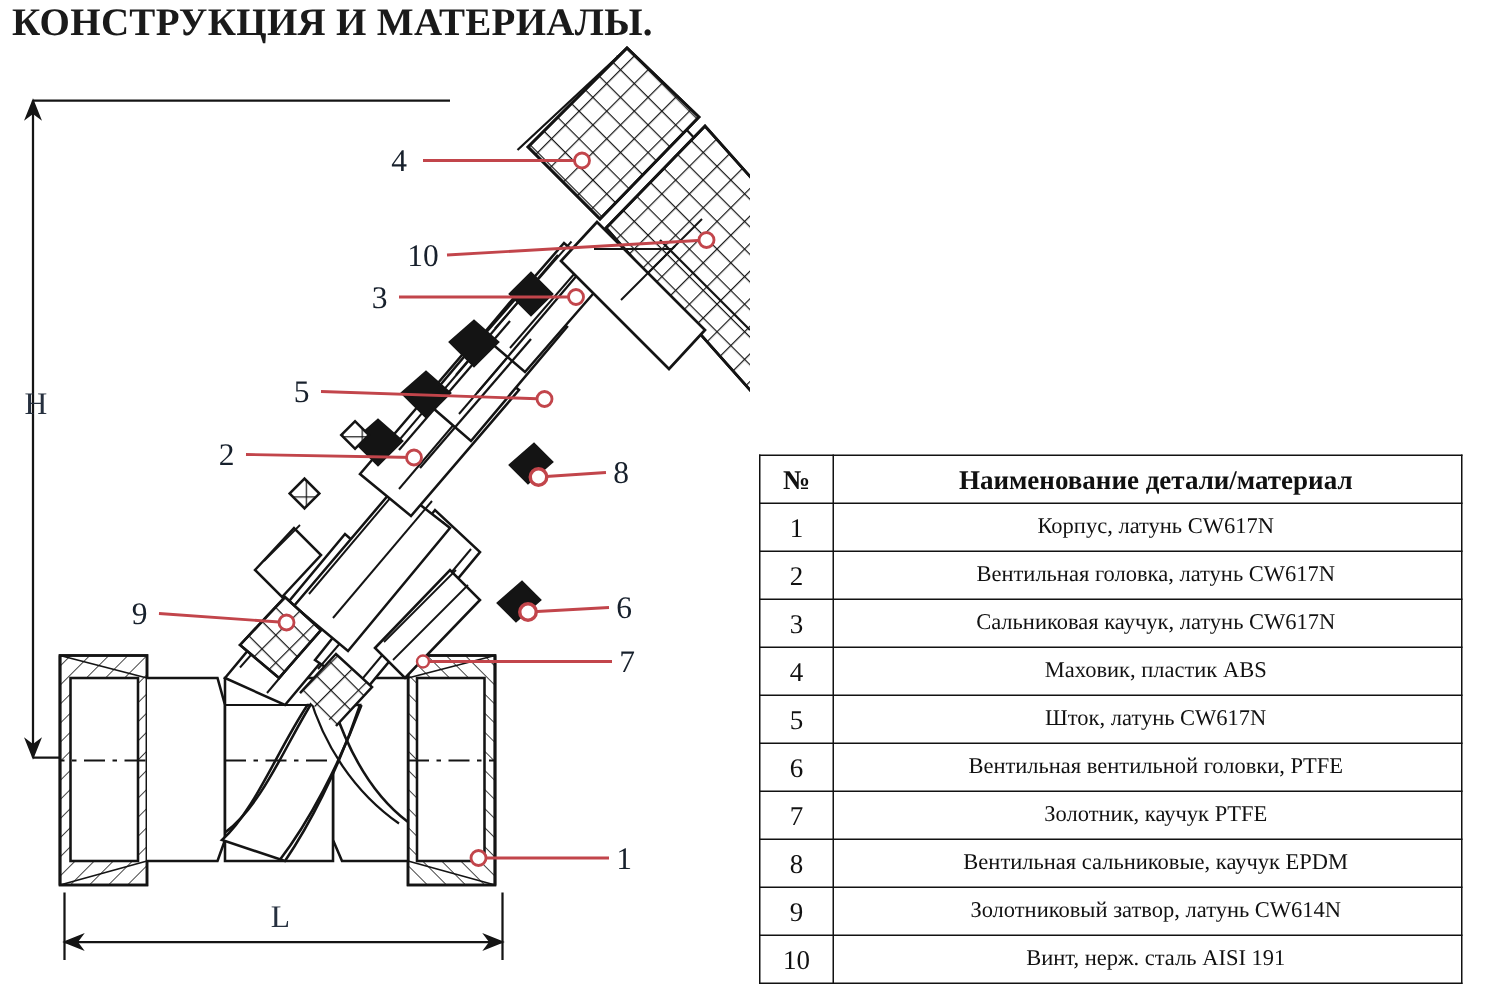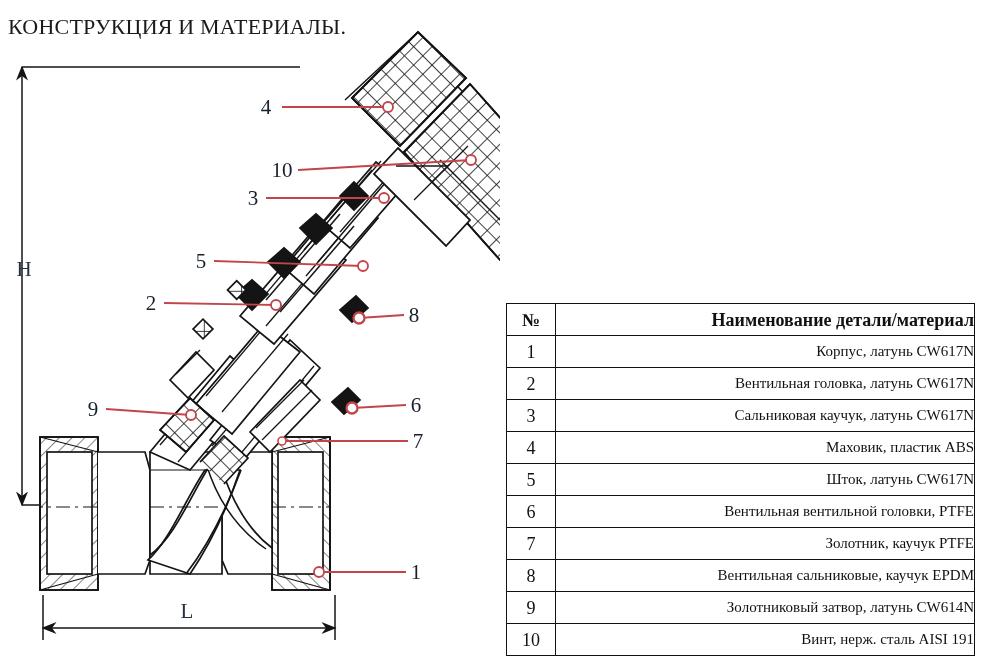--- a/index.html
+++ b/index.html
@@ -2,22 +2,22 @@
 <html><head>
 <meta charset="utf-8">
 <style>
   html,body{margin:0;padding:0;background:#ffffff;}
   body{
     width:1000px;height:661px;position:relative;overflow:hidden;
     font-family:"Liberation Serif","DejaVu Serif",serif;
     color:#1a1a1a;
   }
   #page-title{
-    position:absolute;left:8px;top:14px;
-    font-size:22px;font-weight:normal;letter-spacing:.2px;
+    position:absolute;left:8px;top:0;
+    font-size:26px;font-weight:bold;letter-spacing:.2px;
     font-family:"Liberation Serif","DejaVu Serif",serif;
     white-space:nowrap;
   }
   #drawing-area{position:absolute;left:0;top:0;width:500px;height:661px;}
   #drawing-svg{display:block;}
   .dim-label{font-size:21px;font-family:"Liberation Serif","DejaVu Serif",serif;fill:#26303f;}
   .callout-num{font-size:21px;font-family:"Liberation Serif","DejaVu Serif",serif;fill:#17202c;}
 
   #parts-table{
     position:absolute;left:506px;top:303px;width:469px;
@@ -27,21 +27,21 @@
   #parts-table td,#parts-table th{
     border:1.6px solid #111;
     font-family:"Liberation Serif","DejaVu Serif",serif;
     font-size:15px;
     color:#111;
     height:31px;
     line-height:1;
     padding:0;
   }
   #parts-table .col-num{width:48px;text-align:center;font-size:18px;}
-  #parts-table .col-name{text-align:right;padding-left:11px;margin-top:48px;}
+  #parts-table .col-name{text-align:center;padding-left:11px;margin-top:48px;}
   #parts-table thead th{font-weight:bold;font-size:18px;}
   #parts-table thead .col-num{font-weight:bold;}
 </style>
 </head>
 <body>
 
 <div id="page-title">КОНСТРУКЦИЯ И МАТЕРИАЛЫ.</div>
 
 <div id="drawing-area">
 <svg id="drawing-svg" width="500" height="661" viewBox="0 0 500 661" xmlns="http://www.w3.org/2000/svg">

